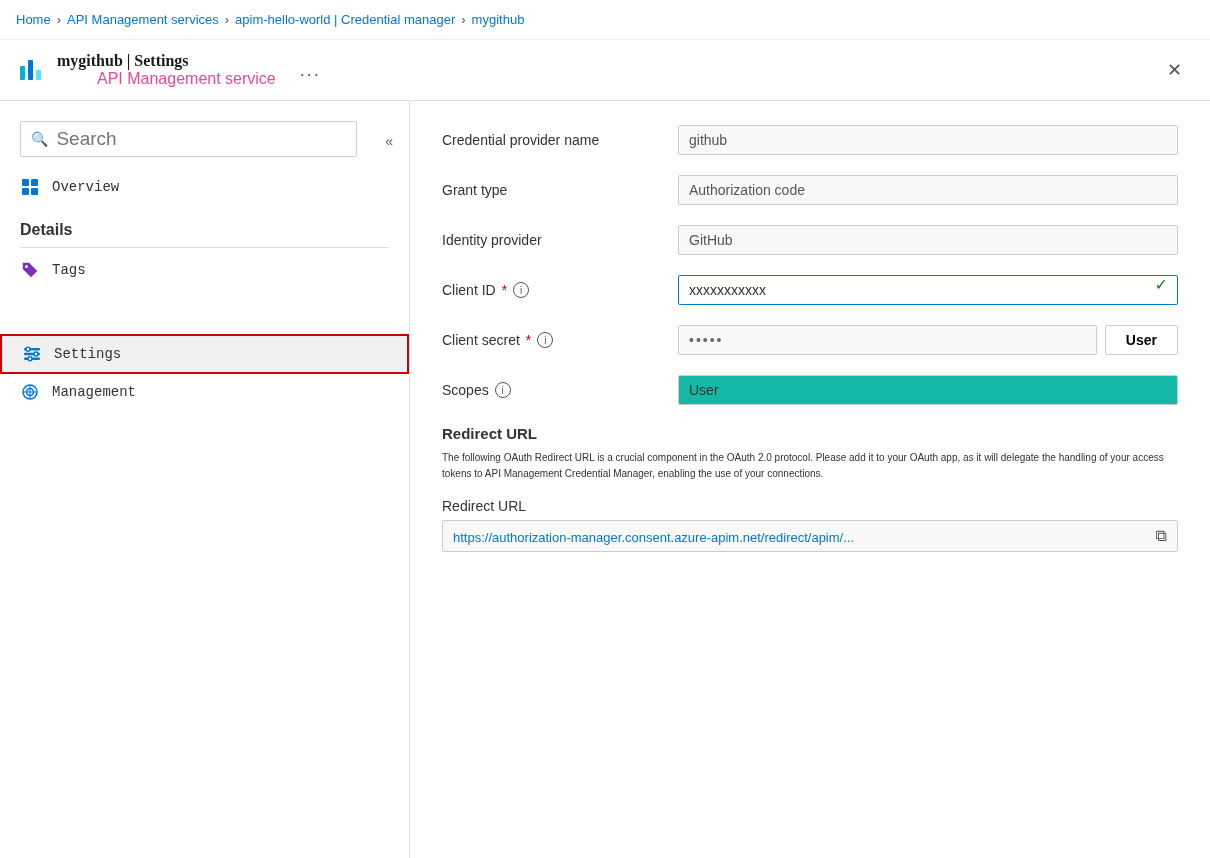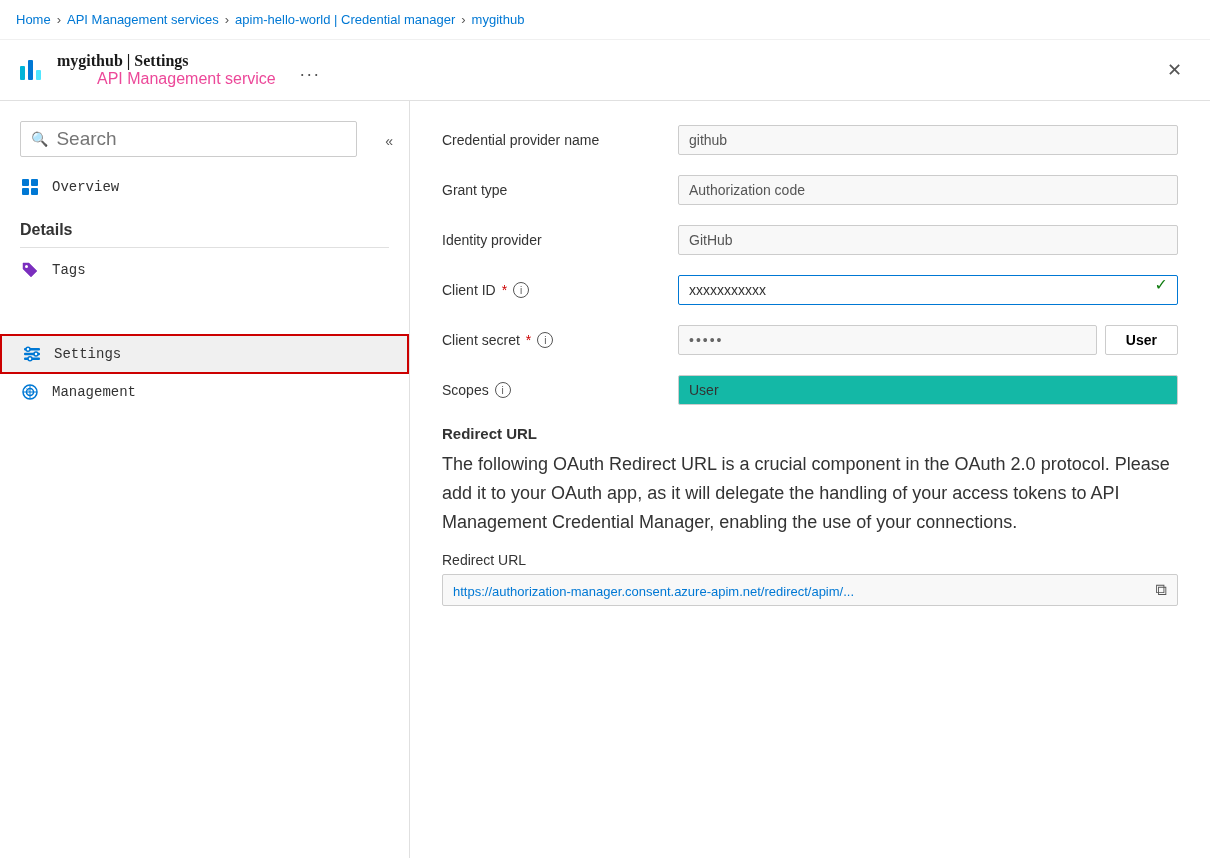--- a/index.html
+++ b/index.html
@@ -272,21 +272,21 @@
     }
 
     
     .section-title {
       font-size: 15px;
       font-weight: 700;
       margin-bottom: 8px;
       margin-top: 8px;
     }
     .section-desc {
-      font-size: 18px;
+      font-size: 10px;
       color: #333;
       line-height: 1.6;
       margin-bottom: 16px;
     }
     .redirect-label {
       font-size: 14px;
       margin-bottom: 6px;
       color: #333;
     }
     .redirect-url-box {

